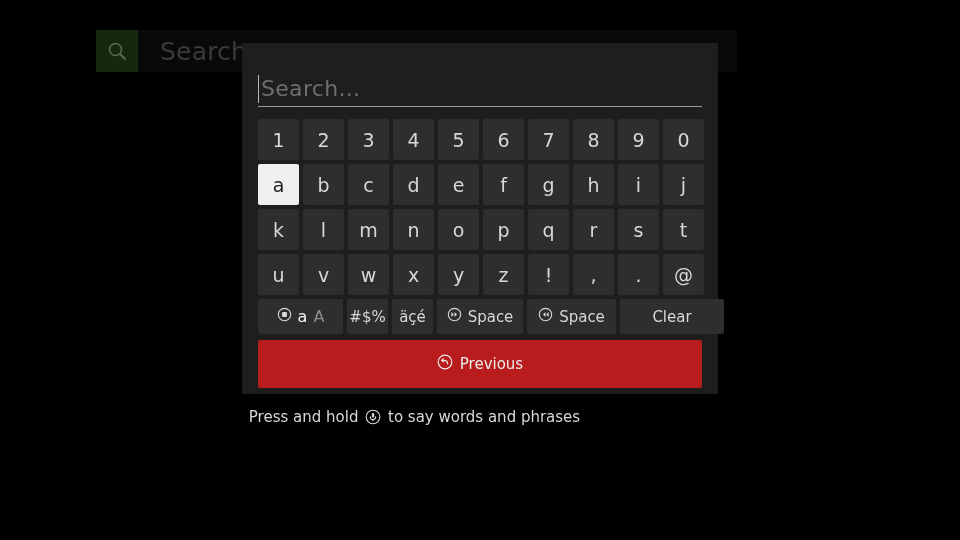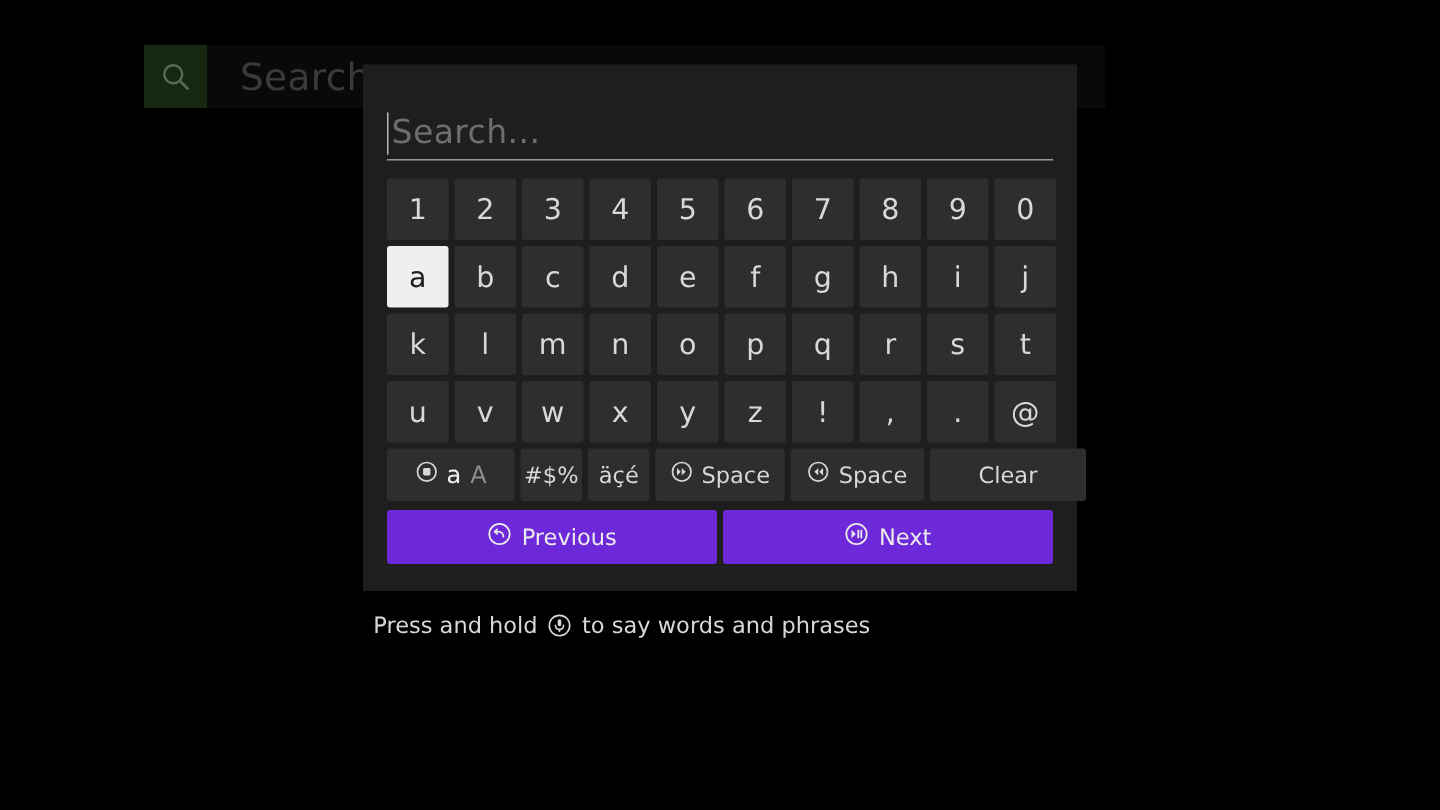--- a/index.html
+++ b/index.html
@@ -146,22 +146,22 @@
   .case-A { color: #8d8d8d; font-size: 16px; }
 
   
   .kbd-navrow {
     display: flex;
     gap: 4px;
     margin-top: 6px;
   }
   .navbtn {
     flex: 1 1 0;
-    height: 36px;
-    background: #6d28d9;
+    height: 48px;
+    background: #b91c1c;
     color: #ebebeb;
     font-size: 15px;
     display: flex;
     align-items: center;
     justify-content: center;
     gap: 7px;
     border: none;
     border-radius: 2px;
     font-family: inherit;
     cursor: pointer;
@@ -309,31 +309,20 @@
         <span class="ico">
           <svg width="16" height="16" viewBox="0 0 16 16">
             <circle cx="8" cy="8" r="6.8" fill="none" stroke="#ebebeb" stroke-width="1.2"></circle>
             <path d="M10.6 9.8 C10.6 7.6 9.2 6.4 7.0 6.4 L4.9 6.4" fill="none" stroke="#ebebeb" stroke-width="1.2" stroke-linecap="round"></path>
             <path d="M6.4 4.9 L4.8 6.4 L6.4 7.9" fill="none" stroke="#ebebeb" stroke-width="1.2" stroke-linecap="round" stroke-linejoin="round"></path>
           </svg>
         </span>
         <span>Previous</span>
       </button>
 
-      <button class="navbtn">
-        <span class="ico">
-          <svg width="16" height="16" viewBox="0 0 16 16">
-            <circle cx="8" cy="8" r="6.8" fill="none" stroke="#ebebeb" stroke-width="1.2"></circle>
-            <path d="M4.7 5.2 L7.5 8 L4.7 10.8 Z" fill="#ebebeb"></path>
-            <rect x="8.6" y="5.2" width="1.2" height="5.6" fill="#ebebeb"></rect>
-            <rect x="10.6" y="5.2" width="1.2" height="5.6" fill="#ebebeb"></rect>
-          </svg>
-        </span>
-        <span>Next</span>
-      </button>
     </div>
   </div>
 
   <div class="kbd-hint">
     <span>Press and hold</span>
     <span class="glyph ico">
       <svg width="16" height="16" viewBox="0 0 16 16">
         <circle cx="8" cy="8" r="6.8" fill="none" stroke="#d8d8d8" stroke-width="1.1"></circle>
         <rect x="6.8" y="3.9" width="2.4" height="4.6" rx="1.2" fill="#d8d8d8"></rect>
         <path d="M5.3 7.8 C5.3 9.6 6.5 10.6 8 10.6 C9.5 10.6 10.7 9.6 10.7 7.8" fill="none" stroke="#d8d8d8" stroke-width="1.1" stroke-linecap="round"></path>

